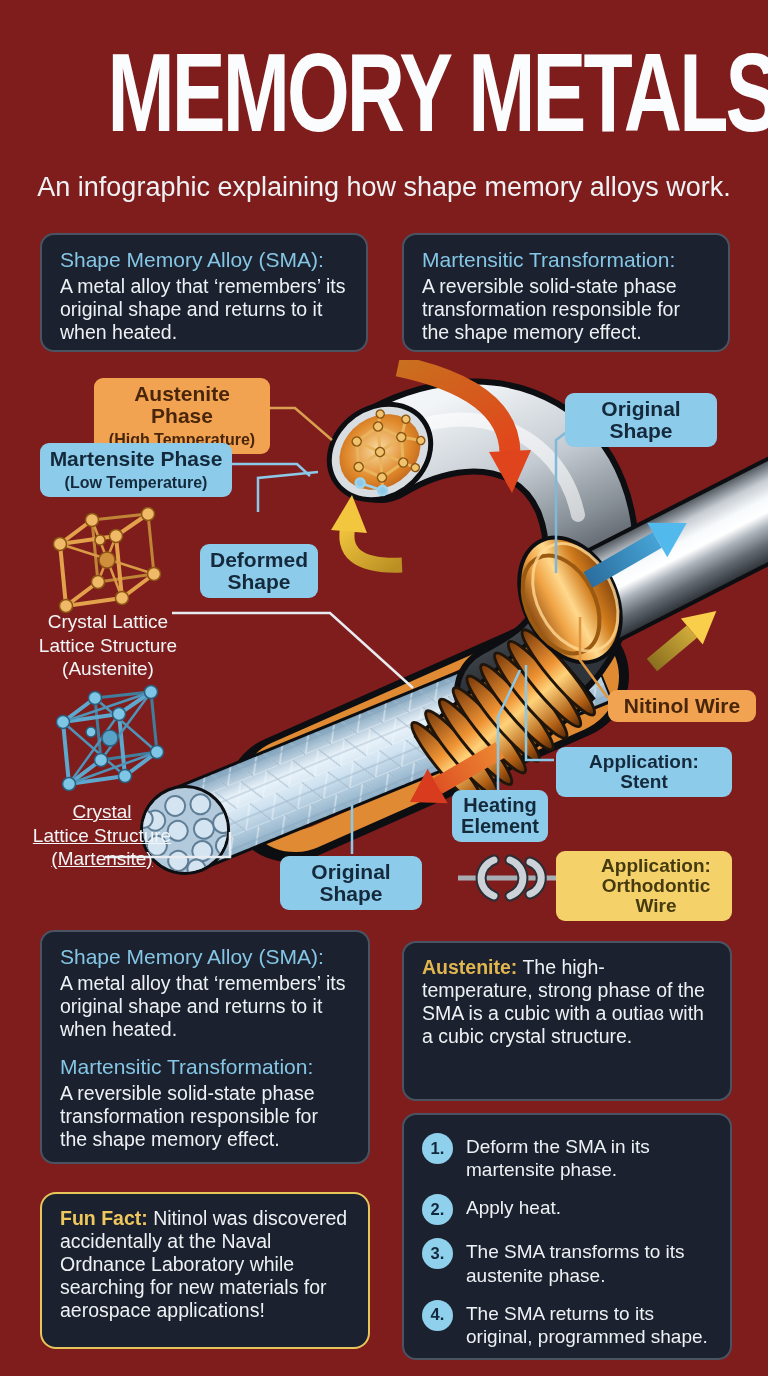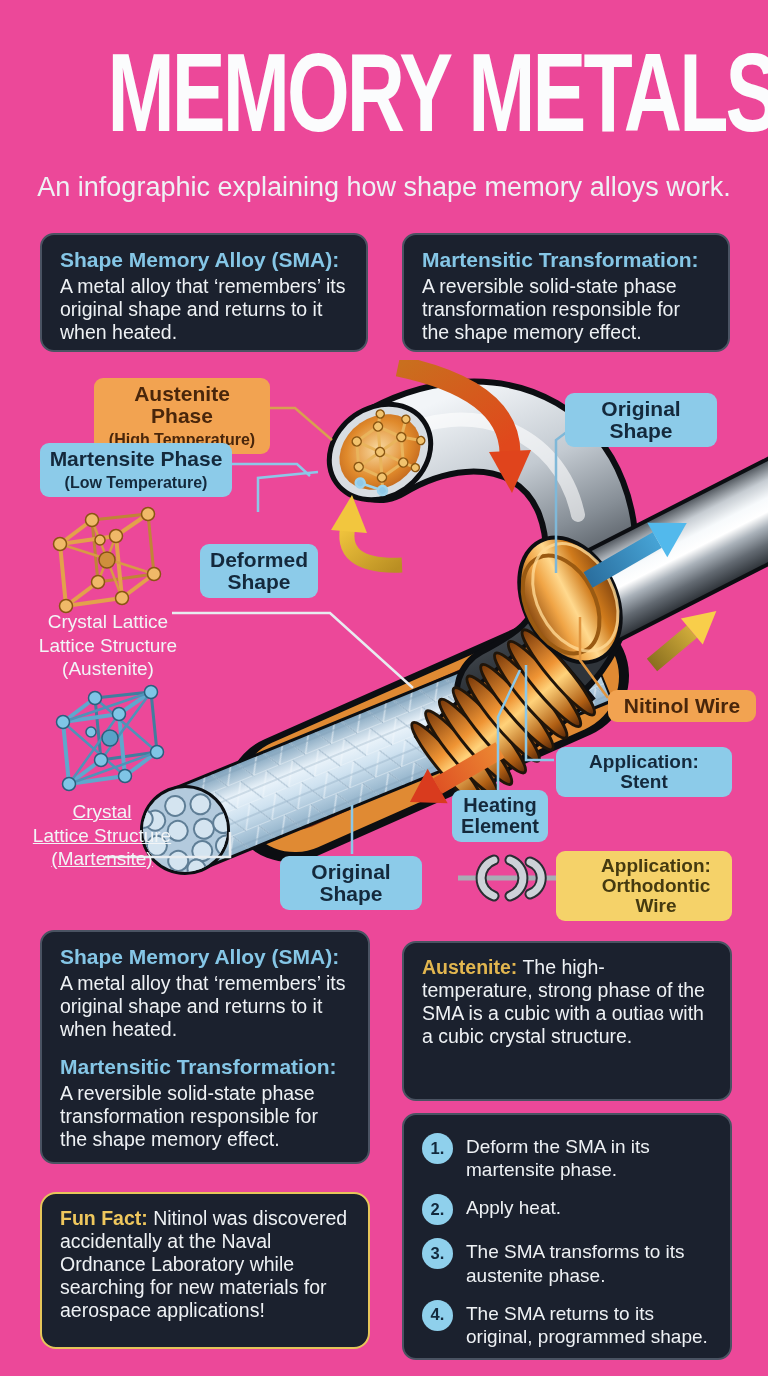--- a/index.html
+++ b/index.html
@@ -1,35 +1,35 @@
 <!DOCTYPE html>
 <html><head>
 <meta charset="utf-8">
 <style>
   html,body{margin:0;padding:0;background:#0c0f16;}
   #page{
     position:relative;width:768px;height:1376px;overflow:hidden;
-    background:#ec4899;font-family:"Liberation Sans",sans-serif;color:#eef1f4;
+    background:#7f1d1d;font-family:"Liberation Sans",sans-serif;color:#eef1f4;
   }
   
   #title{
     position:absolute;top:34px;left:0;width:768px;text-align:center;
     font-size:112px;font-weight:700;letter-spacing:-4px;line-height:1.05;color:#fbfcfd;
     transform:scaleX(0.72);transform-origin:50% 50%;white-space:nowrap;
   }
   #subtitle{
     position:absolute;top:172px;left:0;width:768px;text-align:center;
     font-size:27px;font-weight:400;color:#eef2f5;
   }
   
   .infobox{
     position:absolute;box-sizing:border-box;border:2px solid #4a5362;border-radius:14px;
     background:#1b212e;padding:13px 18px;line-height:1.18;
   }
-  .infobox .hd{font-size:21px;font-weight:700;color:#85c6e6;margin-bottom:2px;}
+  .infobox .hd{font-size:21px;font-weight:400;color:#85c6e6;margin-bottom:2px;}
   .infobox .bd{font-size:19.5px;color:#eef1f4;}
   .hd-gold{color:#e2b64f;font-weight:700;}
   #funfact{border-color:#e6c65a;border-width:2.5px;border-radius:16px;}
   
   #diagram{position:absolute;top:360px;left:0;width:744px;height:565px;}
   #diagram svg{position:absolute;top:0;left:0;}
   .lbl{
     position:absolute;border-radius:9px;text-align:center;font-weight:700;
     color:#14293c;line-height:1.05;padding:5px 8px;box-sizing:border-box;font-size:21px;
   }

